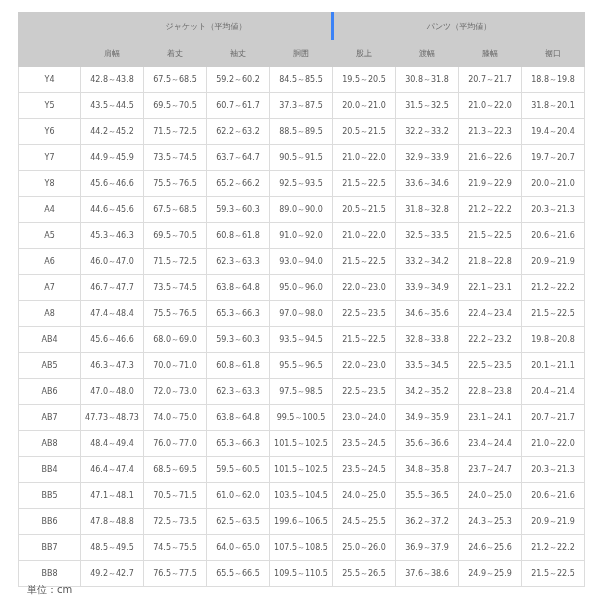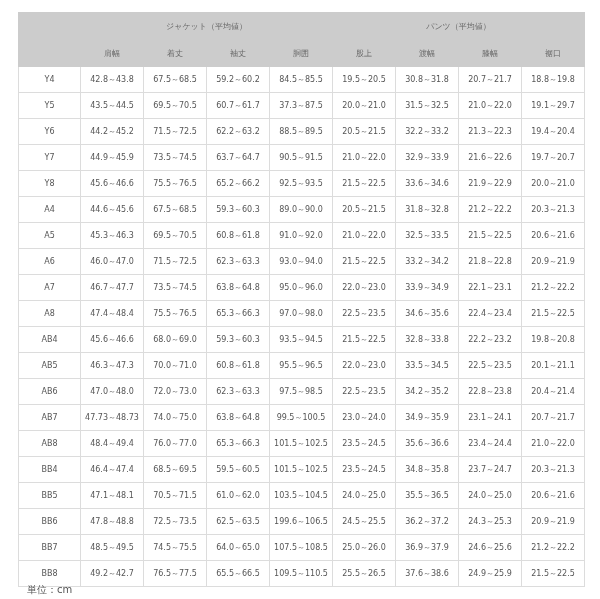--- a/index.html
+++ b/index.html
@@ -22,21 +22,21 @@
       white-space: nowrap;
     }
     table.size thead th {
       background: #cccccc;
       color: #666666;
       font-weight: normal;
       border-color: #cccccc;
       height: 26px;
       margin-top: 28px;
     }
-    table.size thead th.group-pants { border-left: 1px solid #3b82f6; }
+    table.size thead th.group-pants { border-left: 3px solid #3b82f6; }
     table.size thead th.sub-first-pants { border-left: 1px solid #b5b5b5; }
     table.size tbody td { height: 25px; background: #ffffff; color: #555555; }
     table.size tbody td.size-label { color: #555555; }
     col.c0 { width: 62px; }
     col.cn { width: 63px; }
     .unit {
       position: absolute; left: 27px; top: 583px;
       font-size: 10px; color: #555555;
     }
   </style>
@@ -87,21 +87,21 @@
         </tr>
         <tr>
           <td class="size-label">Y5</td>
           <td>43.5～44.5</td>
           <td>69.5～70.5</td>
           <td>60.7～61.7</td>
           <td>37.3～87.5</td>
           <td>20.0～21.0</td>
           <td>31.5～32.5</td>
           <td>21.0～22.0</td>
-          <td>19.1～29.7</td>
+          <td>31.8～20.1</td>
         </tr>
         <tr>
           <td class="size-label">Y6</td>
           <td>44.2～45.2</td>
           <td>71.5～72.5</td>
           <td>62.2～63.2</td>
           <td>88.5～89.5</td>
           <td>20.5～21.5</td>
           <td>32.2～33.2</td>
           <td>21.3～22.3</td>

